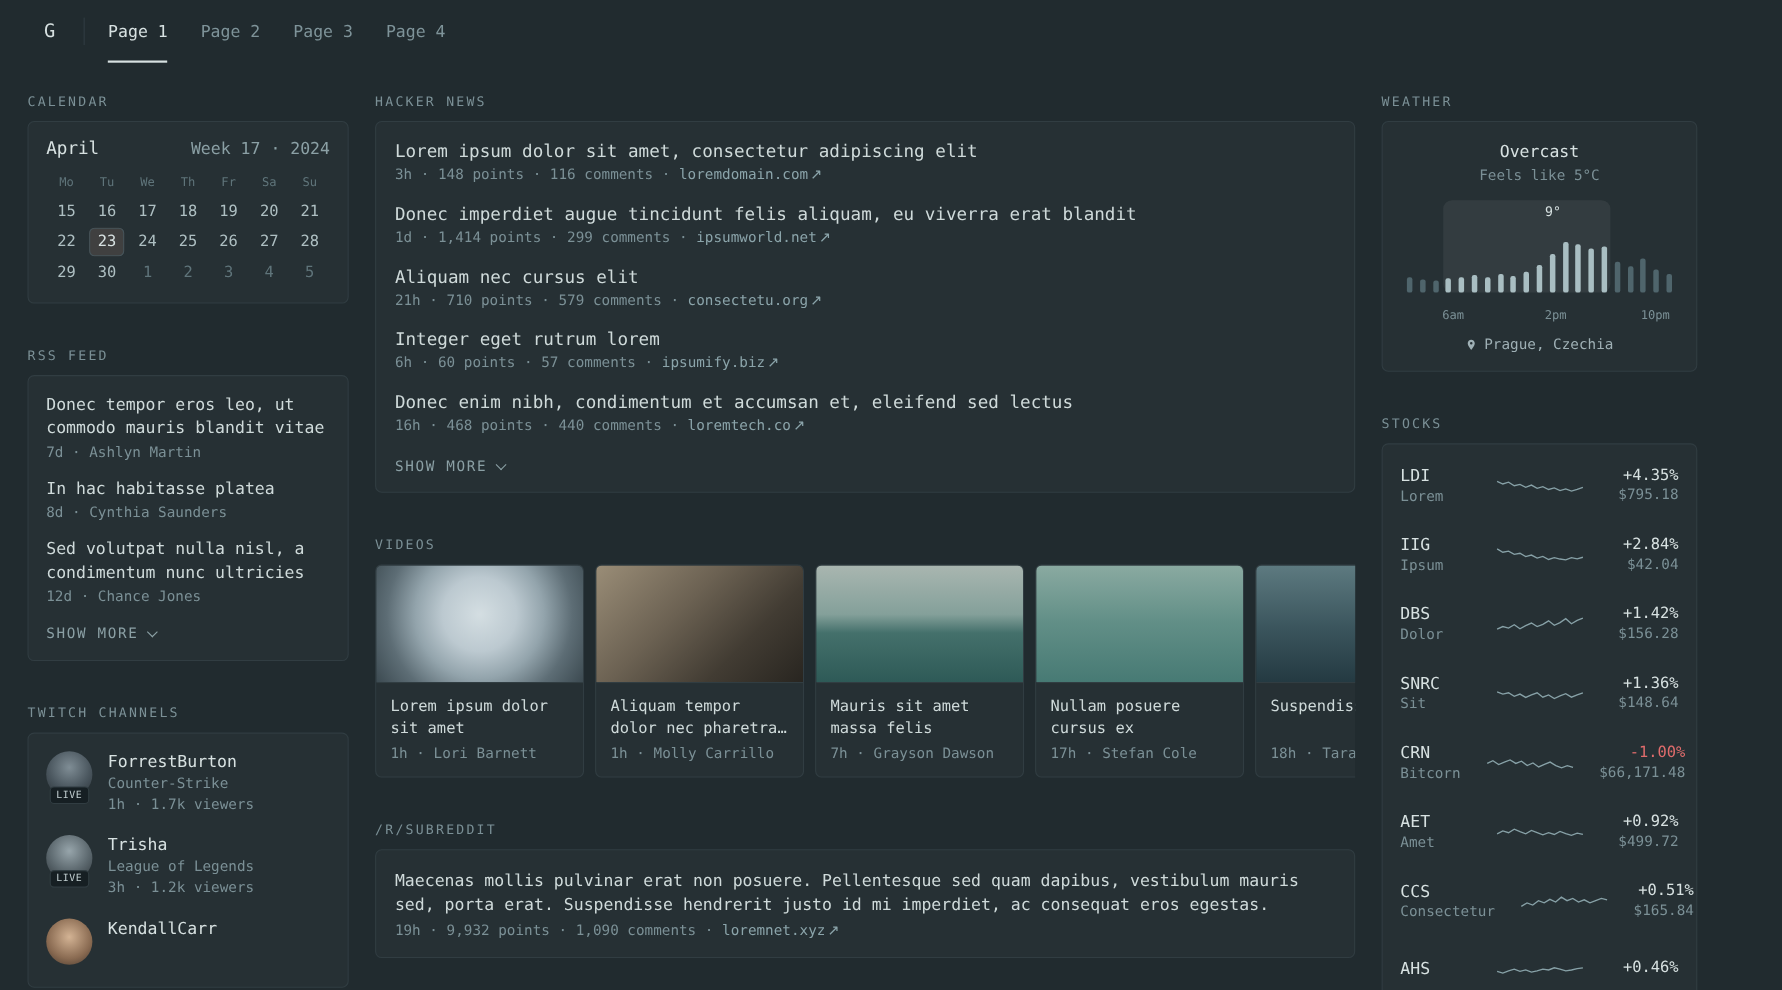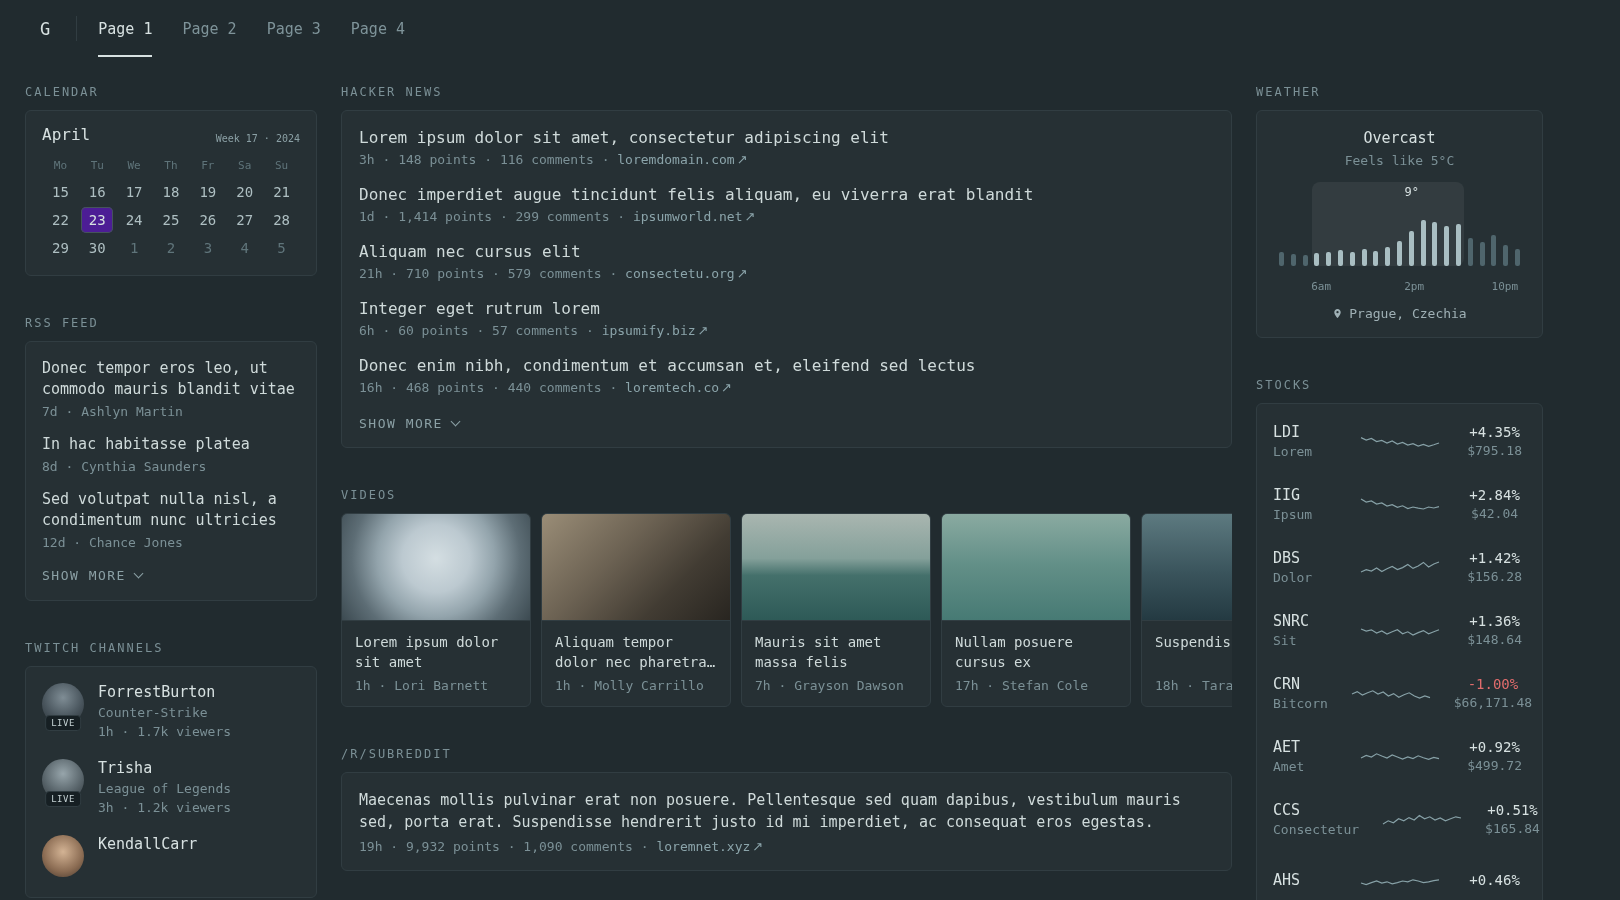--- a/index.html
+++ b/index.html
@@ -23,26 +23,26 @@
   
   .main { display: grid; grid-template-columns: 292px 891px 287px; gap: 24px; padding: 28px 25px 0; align-items: start; }
   .widget + .widget { margin-top: 40px; }
   .wlabel { font-size: 12px; letter-spacing: 2px; color: #7b9096; margin-bottom: 11px; }
   .card { background: #263034; border: 1px solid #313d42; border-radius: 6px; }
 
   
   .cal-card { padding: 14px 16px 14px; }
   .cal-head { display: flex; justify-content: space-between; align-items: flex-end; margin-bottom: 8px; }
   .cal-month { font-size: 16px; color: #d7e1e1; }
-  .cal-week { font-size: 10px; color: #8ba0a5; }
+  .cal-week { font-size: 15px; color: #8ba0a5; }
   .cal-grid { display: grid; grid-template-columns: repeat(7, 1fr); row-gap: 2px; text-align: center; }
   .cal-wd { font-size: 11px; color: #5f747a; padding: 7px 0 5px; }
   .cal-day { font-size: 14px; color: #aebfc2; width: 32px; margin: 0 auto; padding: 5px 0; border-radius: 5px; }
   .cal-day.muted { color: #5f747a; }
-  .cal-day.selected { background: #4c1d95; box-shadow: inset 0 0 0 1px #45545a; color: #d7e1e1; }
+  .cal-day.selected { background: #404040; box-shadow: inset 0 0 0 1px #45545a; color: #d7e1e1; }
 
   
   .list-card { padding: 16px; }
   .feed-item { margin-bottom: 15px; cursor: pointer; }
   .feed-title { font-size: 15px; line-height: 21px; color: #cfdada; }
   .feed-meta { font-size: 13px; color: #7b9096; margin-top: 4px; }
   .domain { color: #8ba4aa; text-decoration: none; cursor: pointer; }
   .arrow { margin-left: 2px; font-family: "DejaVu Sans", sans-serif; }
   .show-more { display: inline-flex; align-items: center; gap: 9px; font-size: 13px; letter-spacing: 1.5px;
                color: #8ba0a5; background: none; border: none; font-family: inherit; cursor: pointer; padding: 2px 0 0; }
@@ -106,21 +106,21 @@
 
   
   .stocks-card { padding: 5px 16px; }
   .stock-row { display: flex; align-items: center; min-height: 63px; gap: 24px; cursor: pointer; }
   .stock-left { width: 92px; }
   .stock-ticker { font-size: 15px; color: #d7e1e1; }
   .stock-name { font-size: 13px; color: #7b9096; margin-top: 3px; }
   .stock-spark { flex: 1; display: flex; justify-content: center; }
   svg.spark { width: 78px; height: 26px; overflow: visible; }
   svg.spark polyline { fill: none; stroke: #87a1a7; stroke-width: 1.2; }
-  .stock-right { width: 90px; text-align: center; }
+  .stock-right { width: 90px; text-align: right; }
   .stock-change { font-size: 14px; color: #d7e1e1; }
   .stock-change.neg { color: #e06c6c; }
   .stock-price { font-size: 13px; color: #7b9096; margin-top: 3px; }
 </style>
 </head>
 <body>
 
 <header class="topbar">
   <div class="logo">G</div>
   <div class="logo-sep"></div>

